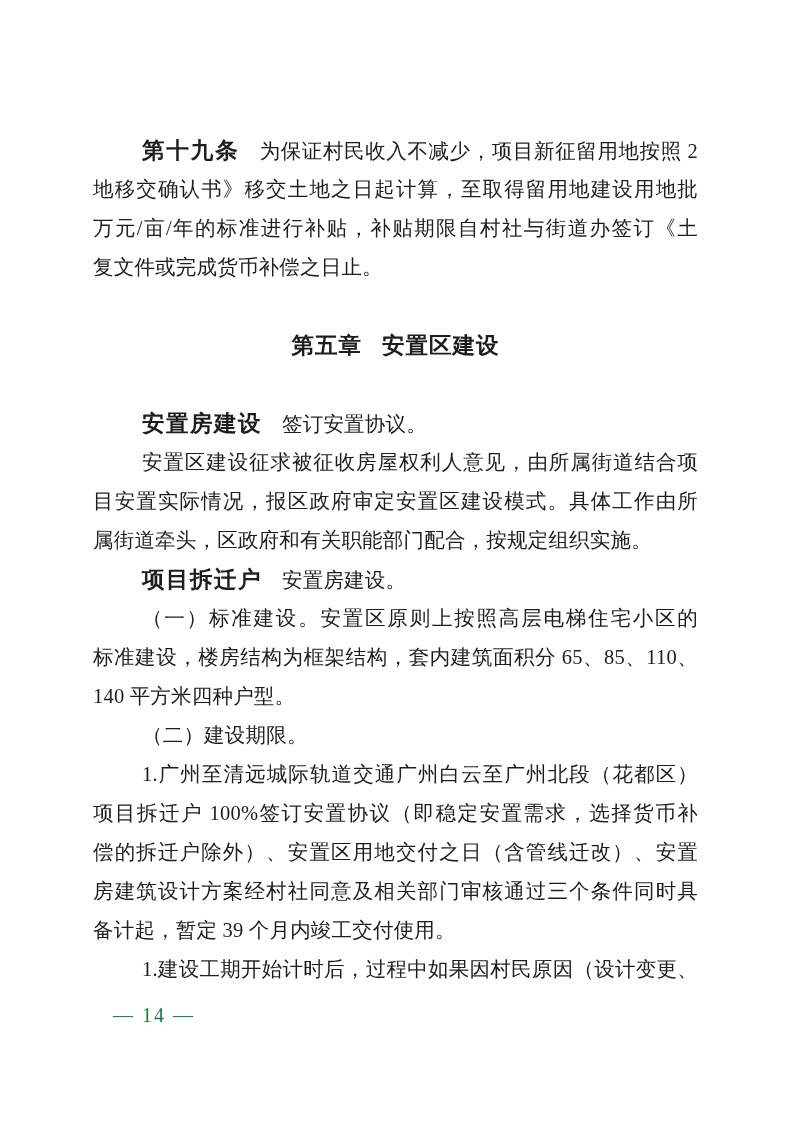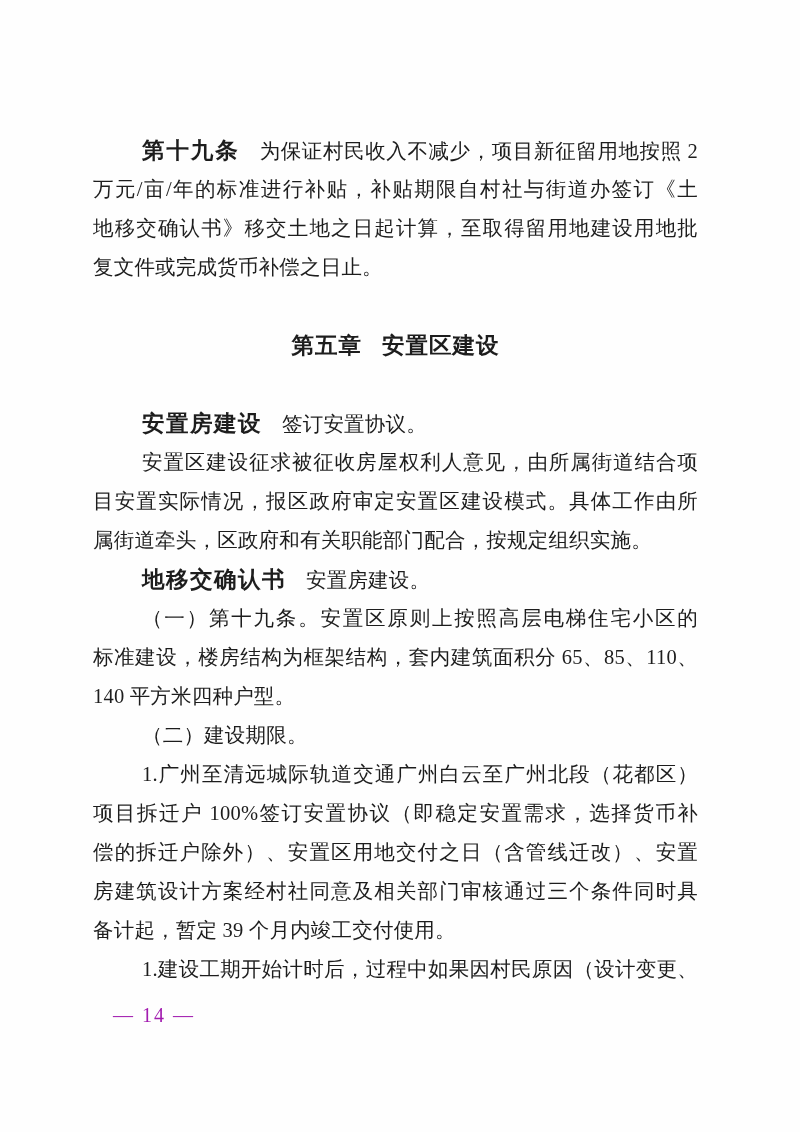--- a/index.html
+++ b/index.html
@@ -56,49 +56,49 @@
   }
   .chapter .num { margin-right: 20px; }
   .footer {
     position: absolute;
     left: 113px;
     top: 1001px;
     height: 28px;
     line-height: 28px;
     font-size: 20px;
     letter-spacing: 2px;
-    color: #a21caf;
+    color: #15803d;
     font-family: "Liberation Serif", "DejaVu Serif", serif;
   }
 </style>
 </head>
 <body>
 
 <div class="page">
   <div class="content">
 
     <div class="paragraph">
       <div class="line ind"><span class="lbl">第十九条</span><span>为保证村民收入不减少，项目新征留用地按照 2</span></div>
+      <div class="line">地移交确认书》移交土地之日起计算，至取得留用地建设用地批</div>
       <div class="line">万元/亩/年的标准进行补贴，补贴期限自村社与街道办签订《土</div>
-      <div class="line">地移交确认书》移交土地之日起计算，至取得留用地建设用地批</div>
       <div class="line short">复文件或完成货币补偿之日止。</div>
     </div>
 
     <div class="chapter"><span class="num">第五章</span><span>安置区建设</span></div>
 
     <div class="paragraph">
       <div class="line ind short"><span class="lbl">安置房建设</span><span>签订安置协议。</span></div>
       <div class="line ind">安置区建设征求被征收房屋权利人意见，由所属街道结合项</div>
       <div class="line">目安置实际情况，报区政府审定安置区建设模式。具体工作由所</div>
       <div class="line short">属街道牵头，区政府和有关职能部门配合，按规定组织实施。</div>
     </div>
 
     <div class="paragraph">
-      <div class="line ind short"><span class="lbl">地移交确认书</span><span>安置房建设。</span></div>
-      <div class="line ind">（一）第十九条。安置区原则上按照高层电梯住宅小区的</div>
+      <div class="line ind short"><span class="lbl">项目拆迁户</span><span>安置房建设。</span></div>
+      <div class="line ind">（一）标准建设。安置区原则上按照高层电梯住宅小区的</div>
       <div class="line">标准建设，楼房结构为框架结构，套内建筑面积分 65、85、110、</div>
       <div class="line short">140 平方米四种户型。</div>
       <div class="line ind short">（二）建设期限。</div>
       <div class="line ind">1.广州至清远城际轨道交通广州白云至广州北段（花都区）</div>
       <div class="line">项目拆迁户 100%签订安置协议（即稳定安置需求，选择货币补</div>
       <div class="line">偿的拆迁户除外）、安置区用地交付之日（含管线迁改）、安置</div>
       <div class="line">房建筑设计方案经村社同意及相关部门审核通过三个条件同时具</div>
       <div class="line short">备计起，暂定 39 个月内竣工交付使用。</div>
       <div class="line ind">1.建设工期开始计时后，过程中如果因村民原因（设计变更、</div>
     </div>

